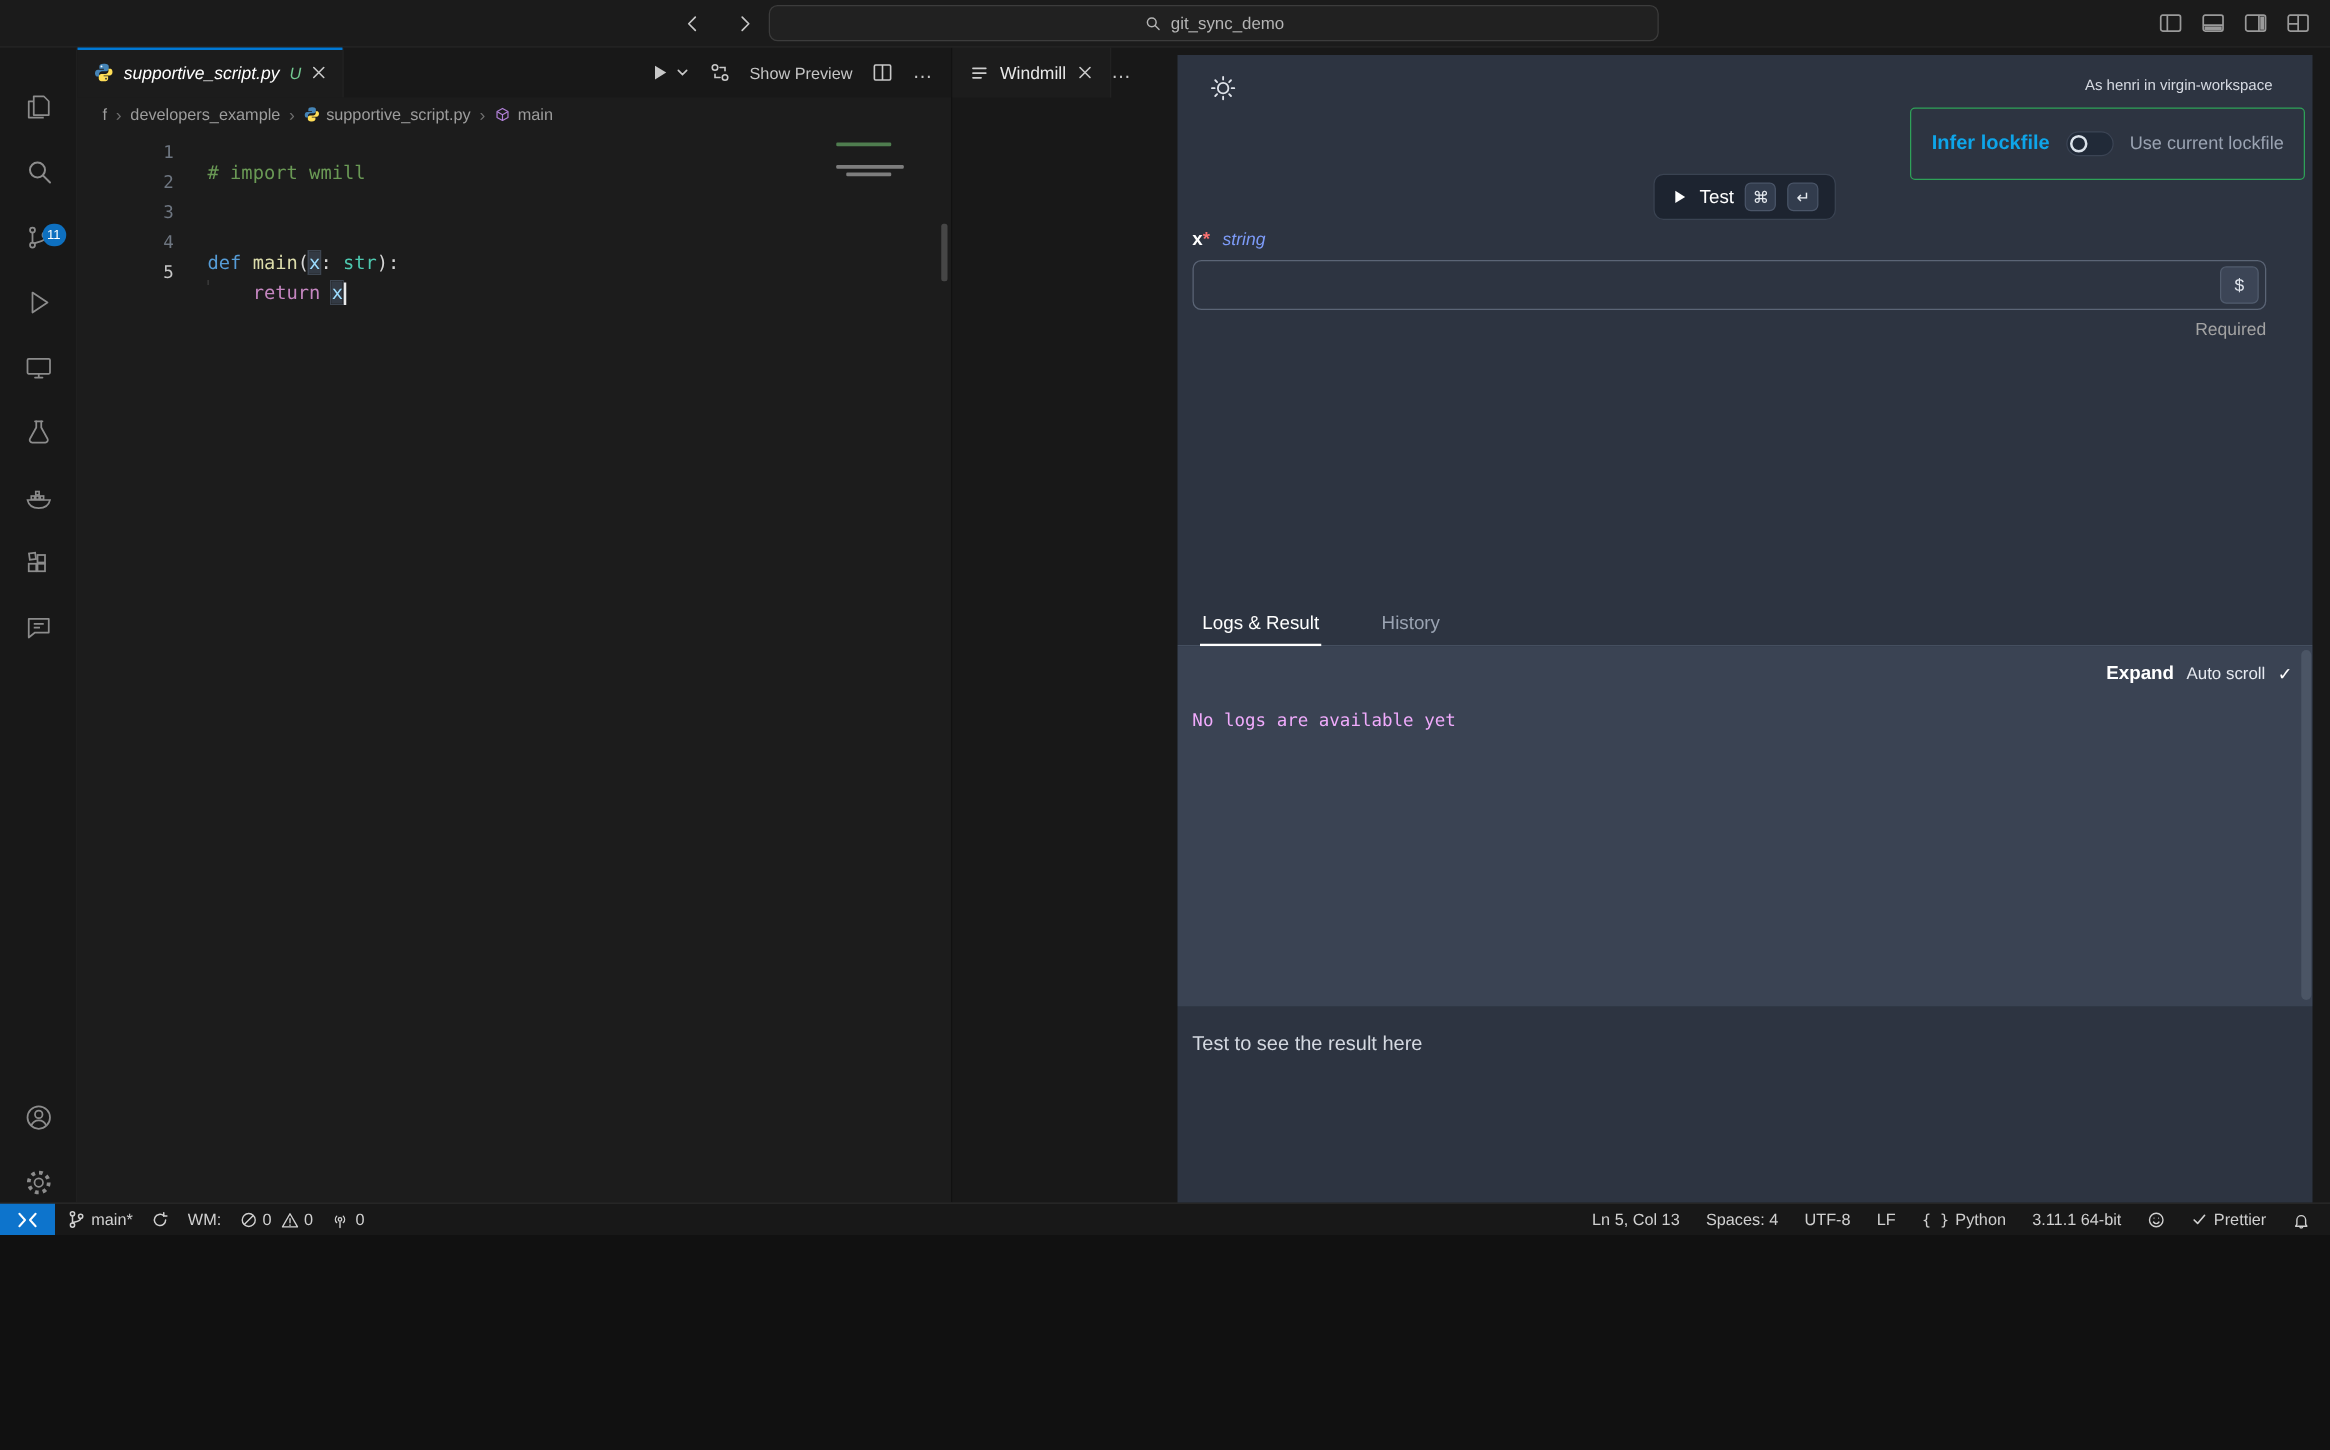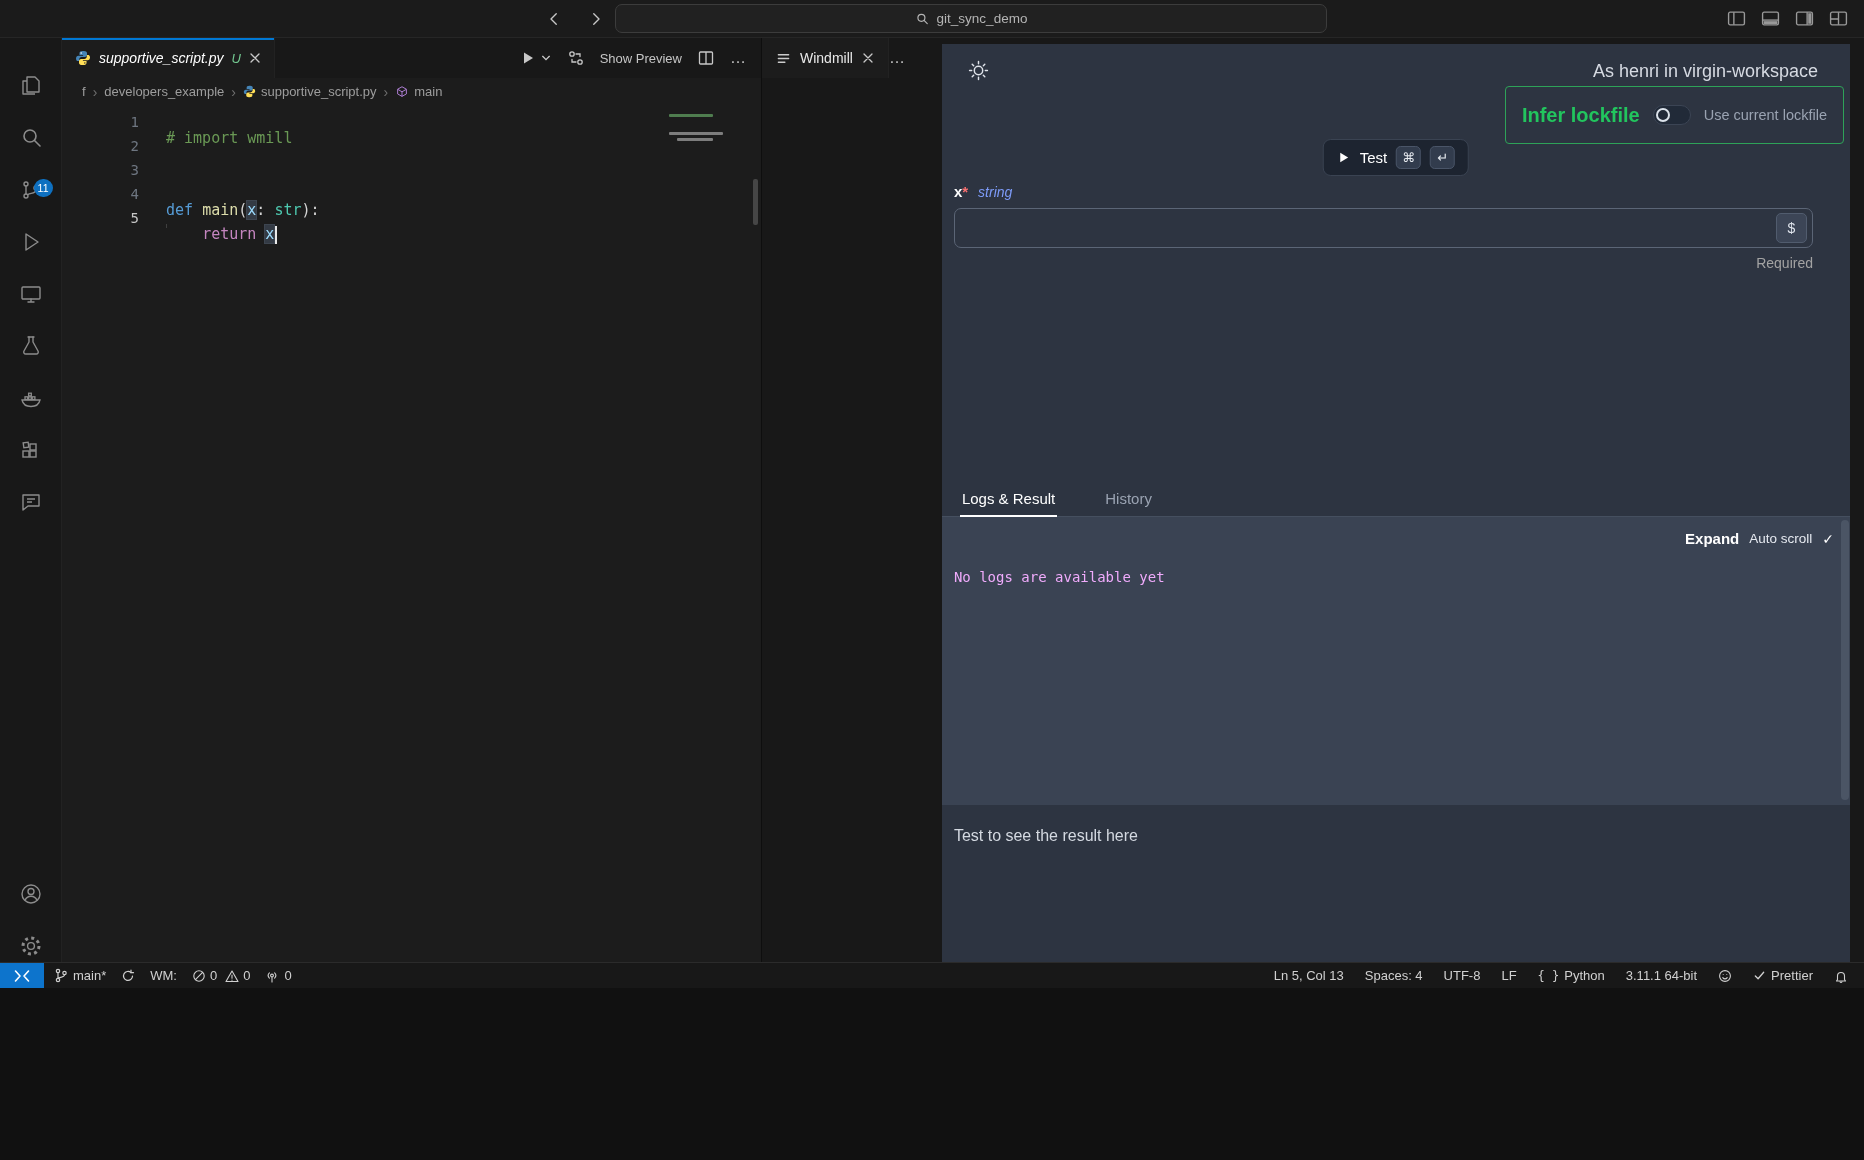--- a/index.html
+++ b/index.html
@@ -70,24 +70,24 @@
 
   
   .windmill-group { flex:1; display:flex; flex-direction:row; background:#181818; min-width:0; }
   .wm-tabstrip { height:40px; display:flex; align-items:stretch; background:#181818; }
   .wm-tab { display:flex; align-items:center; gap:9px; padding:0 14px; background:#1c1c1c; border-right:1px solid #222; color:#e8e8e8; font-size:14px; }
   .wm-strip-more { margin-left:auto; display:flex; align-items:center; padding-right:20px; }
 
   .webview { flex:1; margin:6px 14px 0 16px; background:#2d3441; position:relative; overflow:hidden; }
   .sun-btn { position:absolute; left:26px; top:16px; }
   .wm-title { position:absolute; left:0; right:0; top:11px; text-align:center; color:#fff; font-size:21px; font-weight:600; }
-  .wm-context { position:absolute; right:32px; top:17px; font-size:18px; color:#d6dae2; }
+  .wm-context { position:absolute; right:32px; top:17px; font-size:12px; color:#d6dae2; }
   .lockfile-box { position:absolute; right:6px; top:42px; height:58px; border:1px solid #2ea258; border-radius:4px;
     display:flex; align-items:center; gap:13px; padding:0 16px; }
-  .lock-label { color:#22c55e; font-size:20px; font-weight:600; }
+  .lock-label { color:#0ea5e9; font-size:16px; font-weight:600; }
   .lock-use { color:#9aa3b2; font-size:14.5px; }
   .toggle { width:38px; height:20px; border-radius:10px; background:#212a38; border:1px solid #3b4454; position:relative; }
   .toggle-knob { position:absolute; left:2px; top:1.5px; width:14px; height:14px; border-radius:50%; border:2px solid #dbe2ea; }
 
   .test-btn { position:absolute; left:50%; transform:translateX(-50%); top:95px; height:37px;
     display:flex; align-items:center; gap:9px; padding:0 13px;
     background:#1d2430; border:1px solid #3a4352; border-radius:8px; }
   .test-label { font-size:15px; font-weight:500; color:#fff; }
   .keycap { min-width:25px; height:23px; background:#323c4d; border:1px solid #4a5568; border-radius:5px;
     display:flex; align-items:center; justify-content:center; font-size:13px; color:#e7ebf0; padding:0 4px; }

